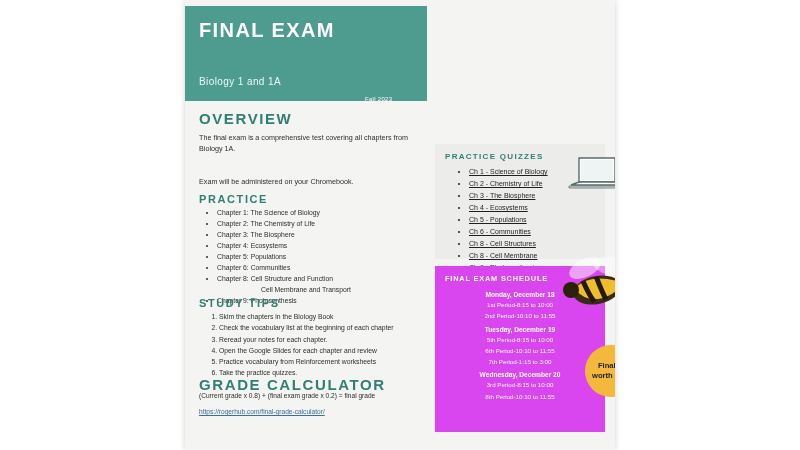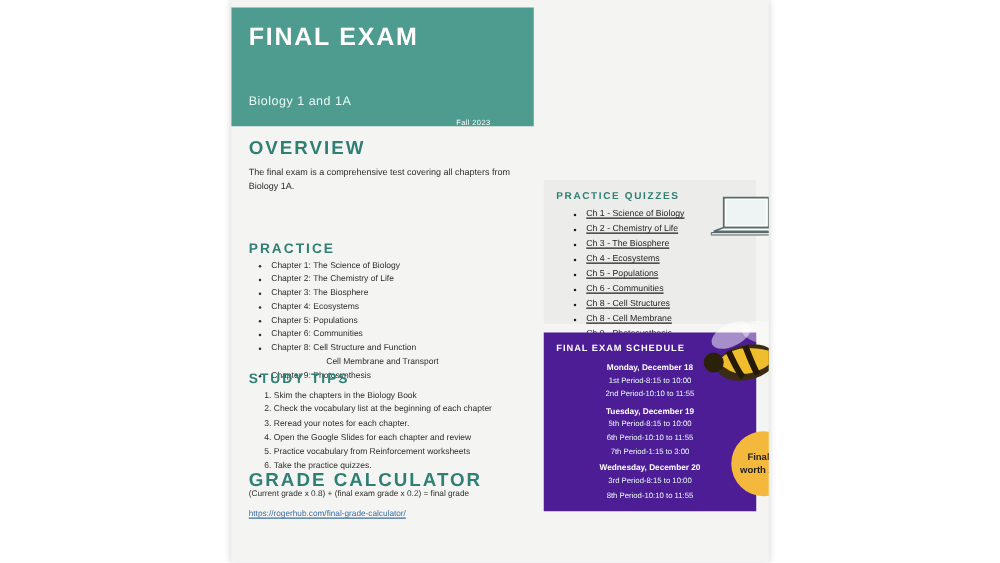--- a/index.html
+++ b/index.html
@@ -50,21 +50,21 @@
   .grade-formula{position:absolute;left:14px;top:392px;width:250px;font-size:6.6px;color:#2d2d2d;}
   .grade-link{position:absolute;left:14px;top:408px;font-size:6.6px;color:#3b6ea5;text-decoration:underline;}
 
   
   .quiz-box{position:absolute;left:250px;top:144px;width:170px;height:115px;background:#ececea;}
   .quiz-h{position:absolute;left:10px;top:8px;color:#2f7f74;font-size:8px;font-weight:bold;letter-spacing:1.3px;}
   ul.quiz{position:absolute;left:20px;top:22px;margin:0;padding-left:14px;width:150px;
         font-size:7px;line-height:1.72;color:#1f1f1f;}
   ul.quiz li a{color:#1f1f1f;text-decoration:underline;}
 
-  .sched-box{position:absolute;left:250px;top:266px;width:170px;height:143px;background:#4c1d95;}
+  .sched-box{position:absolute;left:250px;top:266px;width:170px;height:166px;background:#d946ef;}
   .sched-h{position:absolute;left:10px;top:8px;color:#ffffff;font-size:7.4px;font-weight:bold;letter-spacing:.8px;}
   .sched-body{position:absolute;left:0;top:20px;width:170px;text-align:center;}
   .day{color:#ffffff;font-size:6.6px;font-weight:bold;margin-top:5px;}
   .per{color:#eafaf6;font-size:6.2px;line-height:1.5;margin-top:2px;}
 
   
   .laptop{position:absolute;left:382px;top:155px;}
   
   .bee-big{position:absolute;left:370px;top:252px;}
   
@@ -82,20 +82,21 @@
       <div class="hdr-title">
         <span>FINAL EXAM</span><br>
       </div>
       <div class="hdr-sub">Biology 1 and 1A</div>
       <div class="hdr-term">Fall 2023</div>
     </div>
 
 
     <div class="sec-h h-overview">OVERVIEW</div>
     <div class="p1">The final exam is a comprehensive test covering all chapters from Biology 1A.</div>
+    <div class="p3">Exam will be administered on your Chromebook.</div>
 
     <div class="sec-h h-chapters">PRACTICE</div>
     <ul class="ch">
       <li>Chapter 1: The Science of Biology</li>
       <li>Chapter 2: The Chemistry of Life</li>
       <li>Chapter 3: The Biosphere</li>
       <li>Chapter 4: Ecosystems</li>
       <li>Chapter 5: Populations</li>
       <li>Chapter 6: Communities</li>
       <li>Chapter 8: Cell Structure and Function</li>

